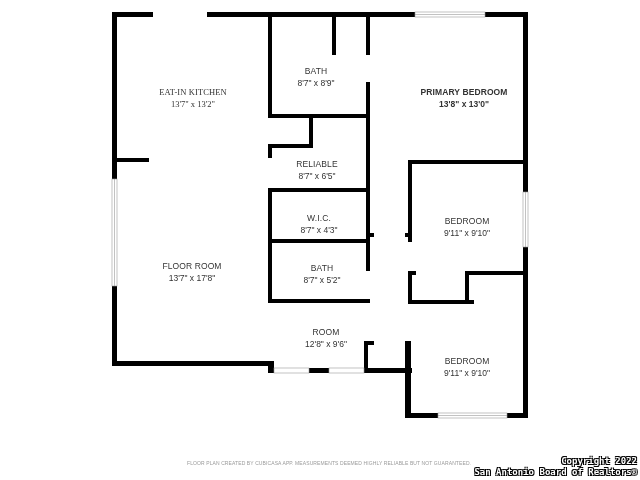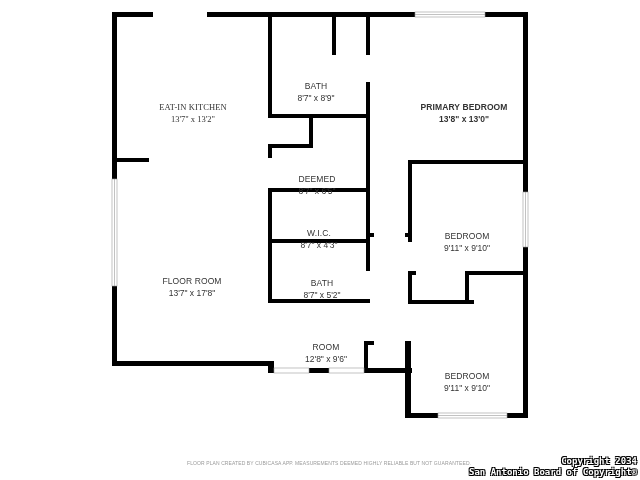--- a/index.html
+++ b/index.html
@@ -1,19 +1,19 @@
 <!DOCTYPE html>
 <html><head>
   <meta charset="utf-8">
   <style>
     html, body { margin: 0; padding: 0; background: #ffffff; }
     body { width: 640px; height: 480px; position: relative; overflow: hidden; font-family: "Liberation Sans", sans-serif; }
     #plan { position: absolute; left: 0; top: 0; width: 640px; height: 480px; }
     .room-label { position: absolute; text-align: center; color: #333333; font-size: 8.5px; line-height: 12px; transform: translateX(-50%); white-space: nowrap; }
-    .room-name { display: block; letter-spacing: 0.1px; margin-top: 15px; }
+    .room-name { display: block; letter-spacing: 0.1px; }
     .room-dim { display: block; }
     .disclaimer { position: absolute; left: 187px; top: 460px; font-size: 5px; color: #9a9a9a; letter-spacing: 0.1px; white-space: nowrap; }
     .copyright { position: absolute; right: 3px; top: 456px; text-align: right; font-family: "DejaVu Sans Mono", monospace; font-weight: bold; font-size: 9px; line-height: 11px; color: #ffffff; text-shadow: 0 0 1px #000, 1px 1px 0 #000, -1px -1px 0 #000, 1px -1px 0 #000, -1px 1px 0 #000; }
   </style>
 </head>
 <body>
 
 <svg id="plan" viewBox="0 0 640 480" xmlns="http://www.w3.org/2000/svg">
   <g fill="#000">
 
@@ -89,21 +89,21 @@
 </div>
 <div class="room-label" style="left:316px; top:65px;">
   <span class="room-name">BATH</span>
   <span class="room-dim">8'7" x 8'9"</span>
 </div>
 <div class="room-label" style="left:464px; top:86px;font-weight:bold;">
   <span class="room-name">PRIMARY BEDROOM</span>
   <span class="room-dim">13'8" x 13'0"</span>
 </div>
 <div class="room-label" style="left:317px; top:158px;">
-  <span class="room-name">DEEMED</span>
+  <span class="room-name">RELIABLE</span>
   <span class="room-dim">8'7" x 6'5"</span>
 </div>
 <div class="room-label" style="left:319px; top:212px;">
   <span class="room-name">W.I.C.</span>
   <span class="room-dim">8'7" x 4'3"</span>
 </div>
 <div class="room-label" style="left:467px; top:215px;">
   <span class="room-name">BEDROOM</span>
   <span class="room-dim">9'11" x 9'10"</span>
 </div>
@@ -119,15 +119,15 @@
   <span class="room-name">ROOM</span>
   <span class="room-dim">12'8" x 9'6"</span>
 </div>
 <div class="room-label" style="left:467px; top:355px;">
   <span class="room-name">BEDROOM</span>
   <span class="room-dim">9'11" x 9'10"</span>
 </div>
 
 <div class="disclaimer">FLOOR PLAN CREATED BY CUBICASA APP. MEASUREMENTS DEEMED HIGHLY RELIABLE BUT NOT GUARANTEED.</div>
 <div class="copyright">
-  <div>Copyright 2034</div>
-  <div>San Antonio Board of Copyright®</div>
+  <div>Copyright 2022</div>
+  <div>San Antonio Board of Realtors®</div>
 </div>
 
 </body></html>

